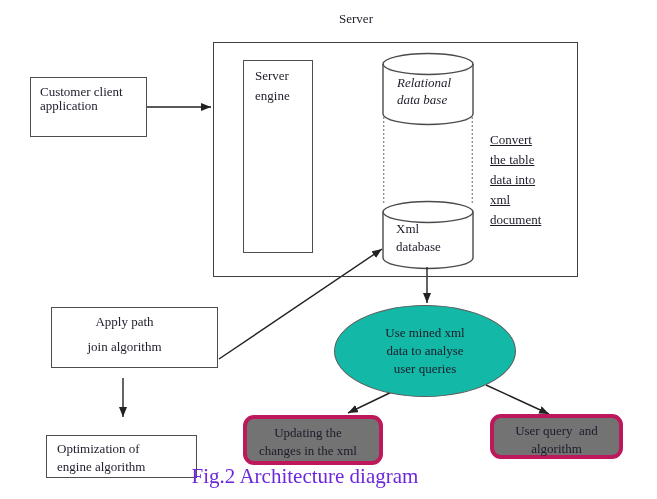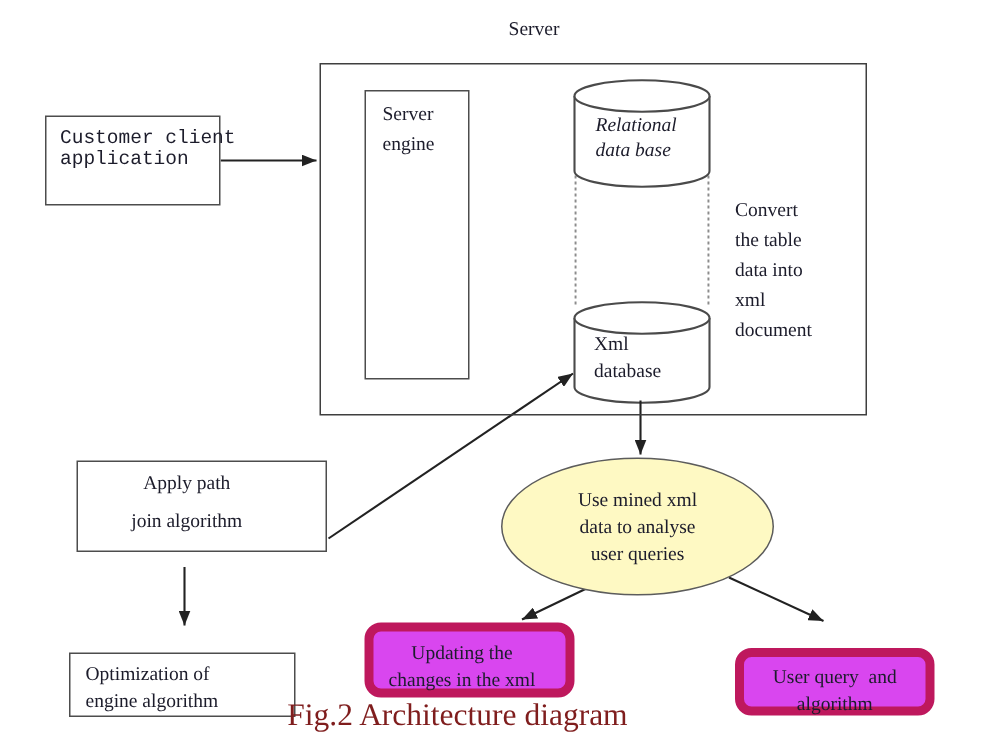--- a/index.html
+++ b/index.html
@@ -7,39 +7,39 @@
     position:relative;width:657px;height:499px;background:#ffffff;overflow:hidden;
     font-family:"Liberation Serif","DejaVu Serif",serif;
     color:#1c1c2b;font-size:13px;
   }
   .abs{position:absolute;}
   .box{
     position:absolute;box-sizing:border-box;
     border:1.5px solid #4d4d4d;background:transparent;
   }
   .whitebg{background:#ffffff;}
-  .rounded{border:6px solid #be185d;border-radius:11px;background:#d946ef;}
+  .rounded{border:4px solid #be185d;border-radius:11px;background:#737373;}
   .center{text-align:center;}
   .ln{white-space:pre;}
   .lh14 .ln{line-height:14px;}
   .lh17 .ln{line-height:17px;font-style:italic;}
   .lh18 .ln{line-height:18px;}
-  .lh20 .ln{line-height:20px;}
+  .lh20 .ln{line-height:20px;text-decoration:underline;}
   .gap17{margin-top:0;}
   .gap18{margin-top:6px;}
   .gap11{margin-top:11px;}
   .ellipse{
     position:absolute;left:334px;top:305px;width:182px;height:92px;
     box-sizing:border-box;border:1.5px solid #5c5c5c;border-radius:50%;
-    background:#fef9c3;display:flex;flex-direction:column;
+    background:#14b8a6;display:flex;flex-direction:column;
     align-items:center;justify-content:center;text-align:center;
   }
   .caption{
     position:absolute;left:160px;top:464px;width:290px;
-    text-align:center;font-size:21px;color:#7f1d1d;
+    text-align:center;font-size:21px;color:#6d28d9;
   }
   svg{position:absolute;left:0;top:0;}
   .layer2{position:absolute;left:0;top:0;width:657px;height:499px;}
 </style>
 </head>
 <body>
 
 <div class="stage">
 
   <svg width="657" height="499" viewBox="0 0 657 499">
@@ -74,21 +74,21 @@
 
     <div class="abs center" style="left:333px;top:11px;width:46px;">Server</div>
 
     <div class="box" style="left:213px;top:42px;width:365px;height:235px;border-color:#3f3f3f;"></div>
 
     <div class="box lh14" style="left:243px;top:60px;width:70px;height:193px;padding:8px 0 0 11px;">
       <div class="ln">Server</div>
       <div class="ln gap18">engine</div>
     </div>
 
-    <div class="box whitebg lh14" style="left:30px;top:77px;width:117px;height:60px;padding:7px 0 0 9px;font-family:Liberation Mono, monospace;">
+    <div class="box whitebg lh14" style="left:30px;top:77px;width:117px;height:60px;padding:7px 0 0 9px;">
       <div class="ln">Customer client</div>
       <div class="ln gap17">application</div>
     </div>
 
     <div class="abs lh17" style="left:397px;top:74px;">
       <div class="ln">Relational</div>
       <div class="ln">data base</div>
     </div>
 
     <div class="abs lh20" style="left:490px;top:130px;">
@@ -118,21 +118,21 @@
       <div class="ln">Use mined xml</div>
       <div class="ln">data to analyse</div>
       <div class="ln">user queries</div>
     </div>
 
     <div class="box rounded center lh18" style="left:243px;top:415px;width:140px;height:50px;padding:5px 10px 0 0;">
       <div class="ln">Updating the</div>
       <div class="ln">changes in the xml</div>
     </div>
 
-    <div class="box rounded center lh18" style="left:490px;top:432px;width:133px;height:45px;padding:4px 0 0 0;">
+    <div class="box rounded center lh18" style="left:490px;top:414px;width:133px;height:45px;padding:4px 0 0 0;">
       <div class="ln">User query  and</div>
       <div class="ln">algorithm</div>
     </div>
 
     <div class="caption">Fig.2 Architecture diagram</div>
 
   </div>
 </div>
 
 </body></html>

